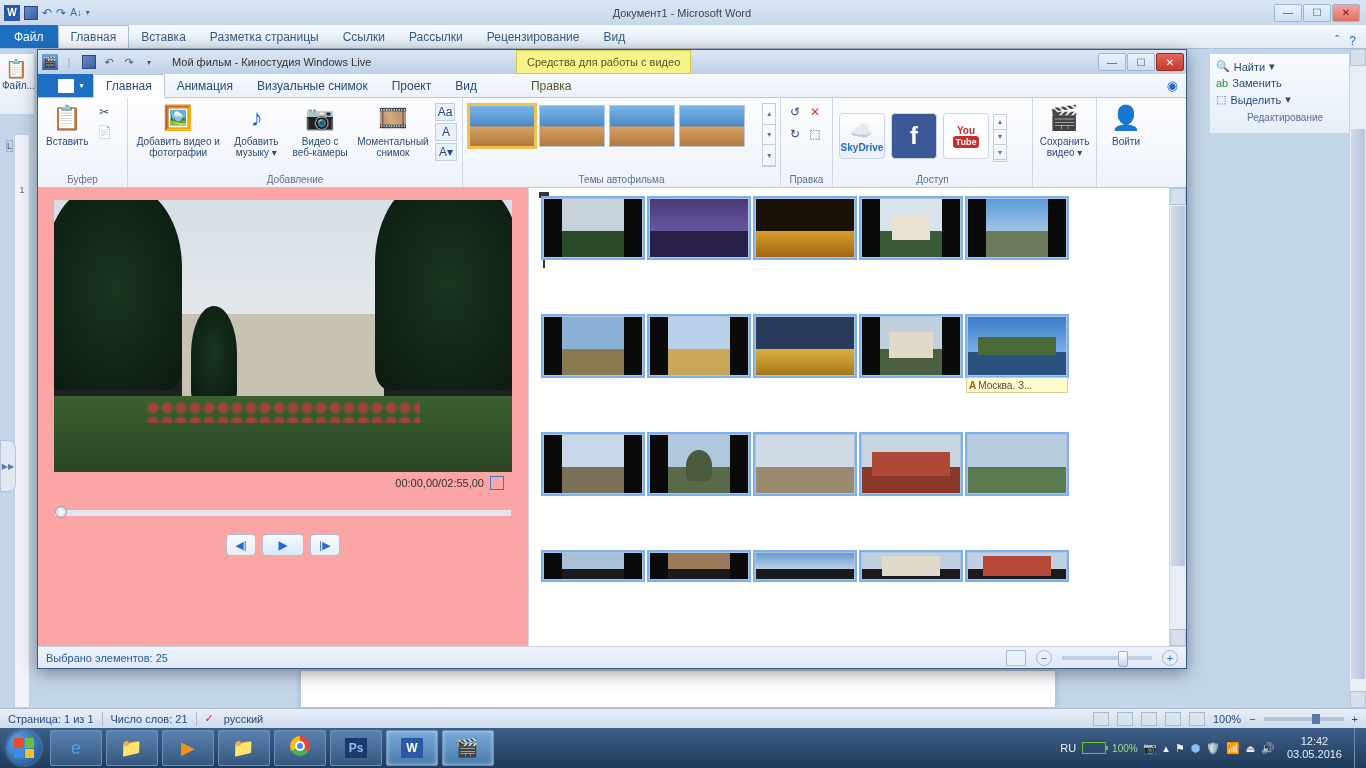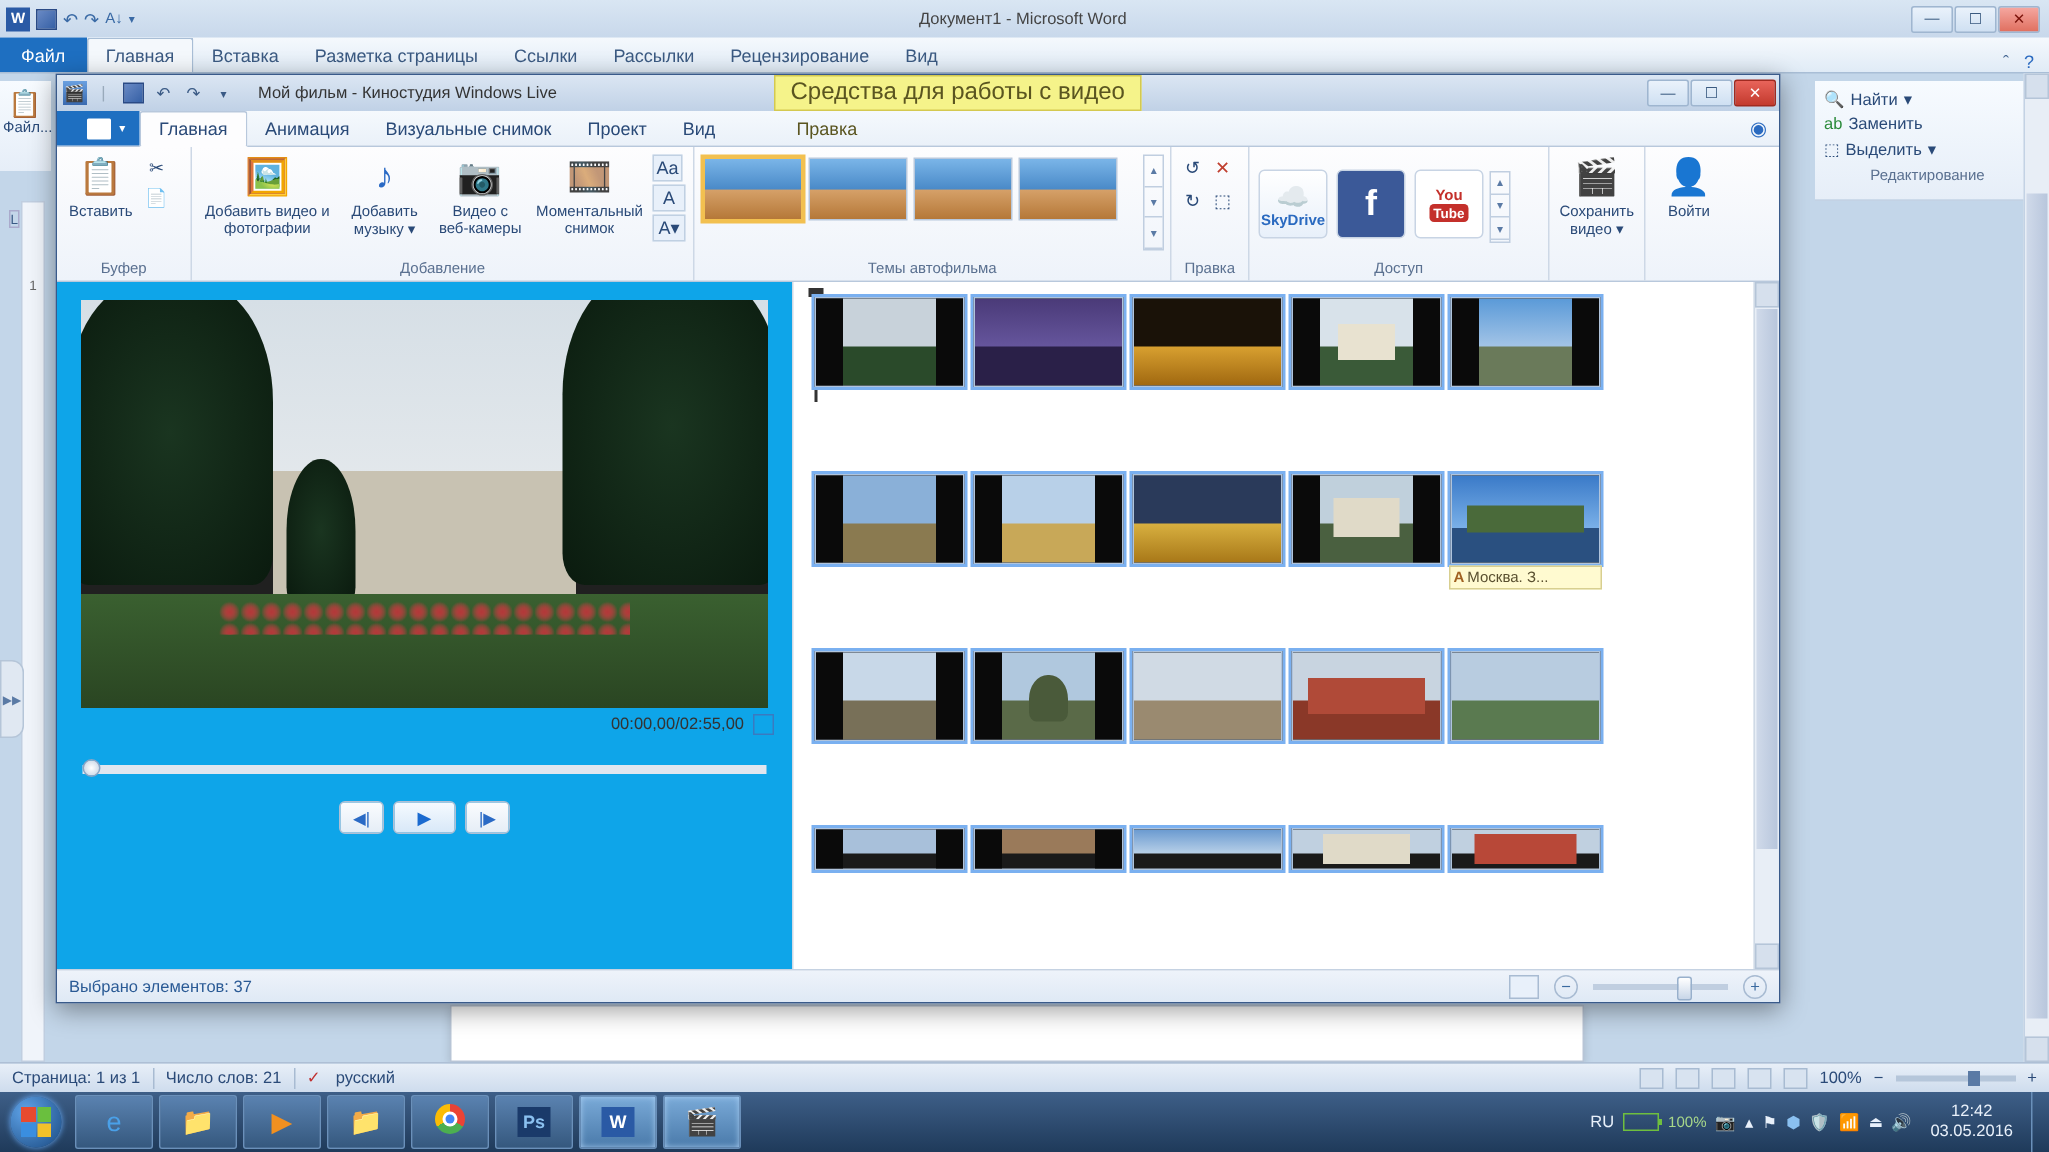--- a/index.html
+++ b/index.html
@@ -54,21 +54,21 @@
 .battery { width:24px; height:12px; border:1px solid #6fbf3e; position:relative; padding:1px;}
 .battery::after{content:"";position:absolute;right:-3px;top:3px;width:2px;height:4px;background:#6fbf3e;}
 .battery .fill{background:#6fbf3e;height:100%;width:100%;}
 
 
 .mm-window { position:absolute; left:37px; top:49px; width:1150px; height:620px; background:#fff; border:1px solid #395a8a; box-shadow:0 4px 16px rgba(0,0,0,0.4); display:flex; flex-direction:column; }
 .mm-title { height:24px; background:linear-gradient(#dbe6f3,#c0d1e6); display:flex; align-items:center; font-size:11px; color:#333; }
 .mm-qat { display:flex; gap:2px; padding:0 4px; align-items:center;}
 .mm-qat-btn { width:18px; height:18px; display:flex; align-items:center; justify-content:center; font-size:11px; color:#3a5a85;}
 .mm-title-text { padding-left:10px; flex:1;}
-.mm-context-tab { position:absolute; top:0; left:478px; height:24px; padding:0 10px; background:#f5f38a; border:1px solid #d4c950; font-size:16px; display:flex; align-items:center; color:#5a5520;}
+.mm-context-tab { position:absolute; top:0; left:478px; height:24px; padding:0 10px; background:#f5f38a; border:1px solid #d4c950; font-size:11px; display:flex; align-items:center; color:#5a5520;}
 .mm-win-controls { display:flex; gap:1px; margin-right:2px;}
 .mm-win-btn { width:28px; height:18px; background:linear-gradient(#eaf2fb,#cfe0f2); border:1px solid #9fb6d0; border-radius:2px; display:flex; align-items:center; justify-content:center; font-size:10px; color:#3a5a80;}
 .mm-win-btn.close { background:linear-gradient(#e8645a,#c33a2e); color:#fff; border-color:#a02a20;}
 
 .mm-tabs { height:24px; background:linear-gradient(#f5f9fd,#eaf1f9); display:flex; align-items:flex-end; font-size:12px; border-bottom:1px solid #b8c8dc;}
 .mm-file { width:55px; height:100%; background:#1e6fc1; display:flex; align-items:center; justify-content:center;}
 .mm-file-icon { width:16px; height:14px; background:#fff; position:relative; border-radius:1px;}
 .mm-file-icon::after{content:"▾"; position:absolute; right:-10px; color:#fff; font-size:8px; top:2px;}
 .mm-tab { padding:4px 12px; color:#2a4a78; cursor:default;}
 .mm-tab.active { background:#fdfdfe; border:1px solid #b8c8dc; border-bottom:1px solid #fdfdfe; margin-bottom:-1px; border-radius:2px 2px 0 0;}
@@ -91,21 +91,21 @@
 .theme-scroll div { flex:1; display:flex; align-items:center; justify-content:center; font-size:8px; color:#5a7aa5; border-bottom:1px solid #c0cee0;}
 
 .share-ico { width:46px; height:46px; margin:2px; border:1px solid #c8d4e4; display:flex; align-items:center; justify-content:center; font-size:10px; font-weight:bold; border-radius:4px;}
 .skydrive { background:linear-gradient(#fff,#e8f0fa); color:#2a6ac0;}
 .facebook { background:#3b5998; color:#fff; font-size:24px;}
 .youtube { background:#fff; color:#c4302b;}
 .youtube .yt{ background:#c4302b; color:#fff; padding:1px 3px; border-radius:3px; font-size:9px;}
 
 
 .mm-body { flex:1; display:flex; overflow:hidden;}
-.preview-pane { width:490px; background:#0ea5e9; display:flex; flex-direction:column; align-items:center; padding:12px 12px;}
+.preview-pane { width:490px; background:#fca5a5; display:flex; flex-direction:column; align-items:center; padding:12px 24px;}
 .preview-video { width:458px; height:272px; background:#202020; position:relative; overflow:hidden;}
 .preview-img { position:absolute; inset:0; }
 .sky { position:absolute; left:0; right:0; top:0; height:55%; background:linear-gradient(#d6dfe6,#e6eaed);}
 .tree { position:absolute; bottom:30%; background:radial-gradient(#1a3520,#0a1a0e);}
 .building { position:absolute; left:28%; top:42%; width:44%; height:30%; background:#c8c2b2; }
 .lawn { position:absolute; left:0; right:0; bottom:0; height:28%; background:linear-gradient(#3a6030,#2a4522);}
 .timecode { align-self:flex-end; font-size:11px; color:#333; margin-top:4px; display:flex; align-items:center; gap:6px;}
 .fullscreen-ico { width:14px; height:14px; border:1px solid #3a7ac0; position:relative;}
 .seek { width:456px; height:6px; background:#e0e6ef; margin-top:20px; position:relative;}
 .seek-thumb { position:absolute; left:0; top:-4px; width:12px; height:12px; border-radius:50%; background:radial-gradient(#fff,#c0d0e2); border:1px solid #8aa5c5;}
@@ -569,21 +569,21 @@
                 <div class="s-sky" style="background:#c0d0e0;"></div>
                 <div style="position:absolute;left:15%;top:10%;width:70%;height:80%;background:#b84838;"></div>
               </div>
             </div>
         </div>
       </div>
     </div>
   </div>
 
   <div class="mm-status">
-    <span>Выбрано элементов: 37</span>
+    <span>Выбрано элементов: 25</span>
     <div class="mm-status-right">
       <div class="sb-view-btn"></div>
       <div class="zoom-btn">−</div>
       <div class="zoom-slider"></div>
       <div class="zoom-btn">+</div>
     </div>
   </div>
 </div>
 
 <div class="taskbar">

